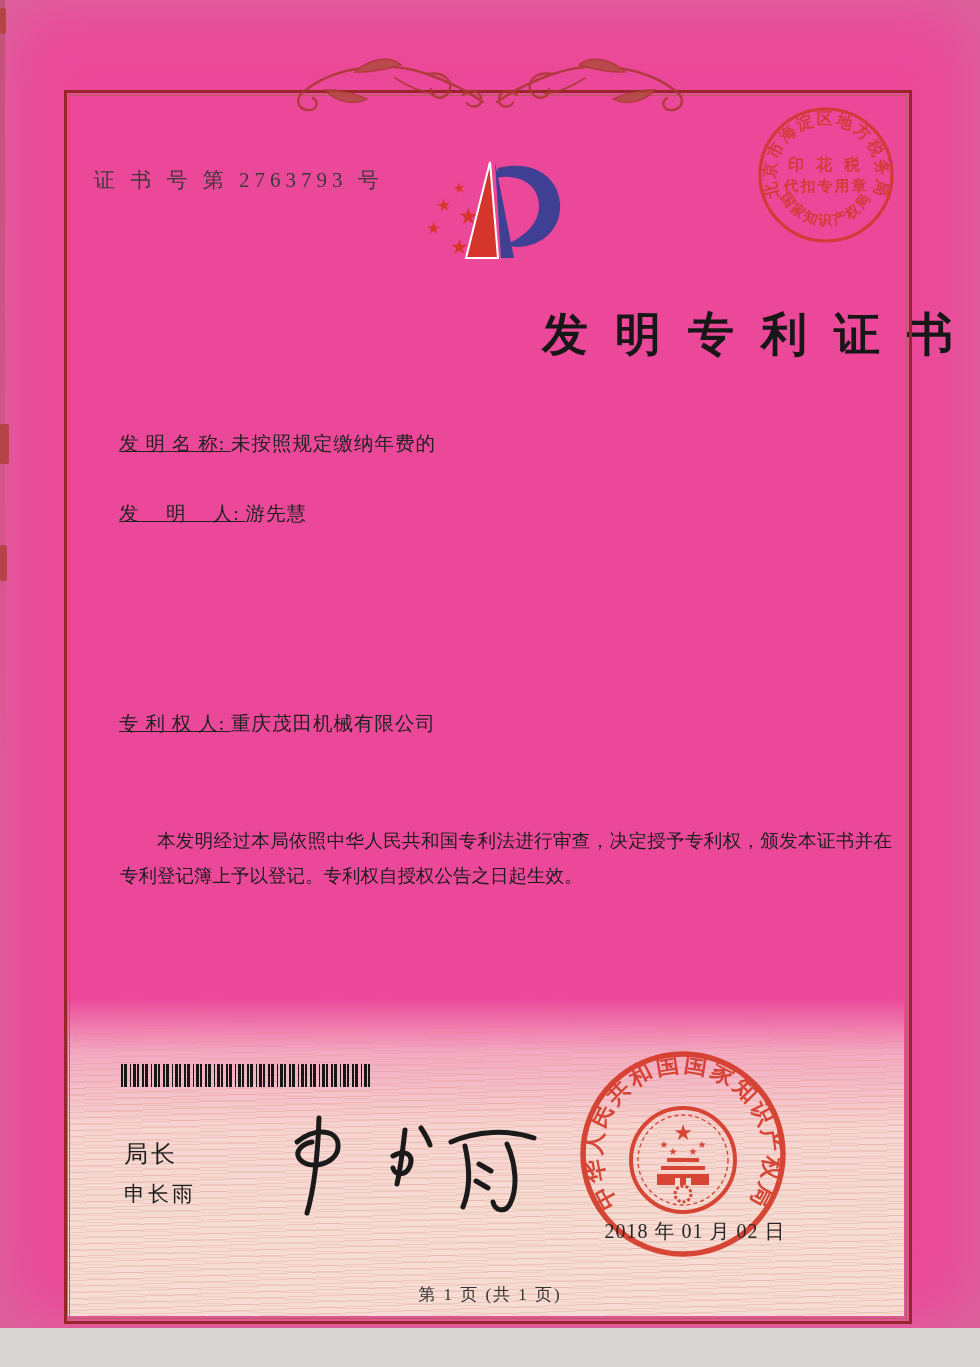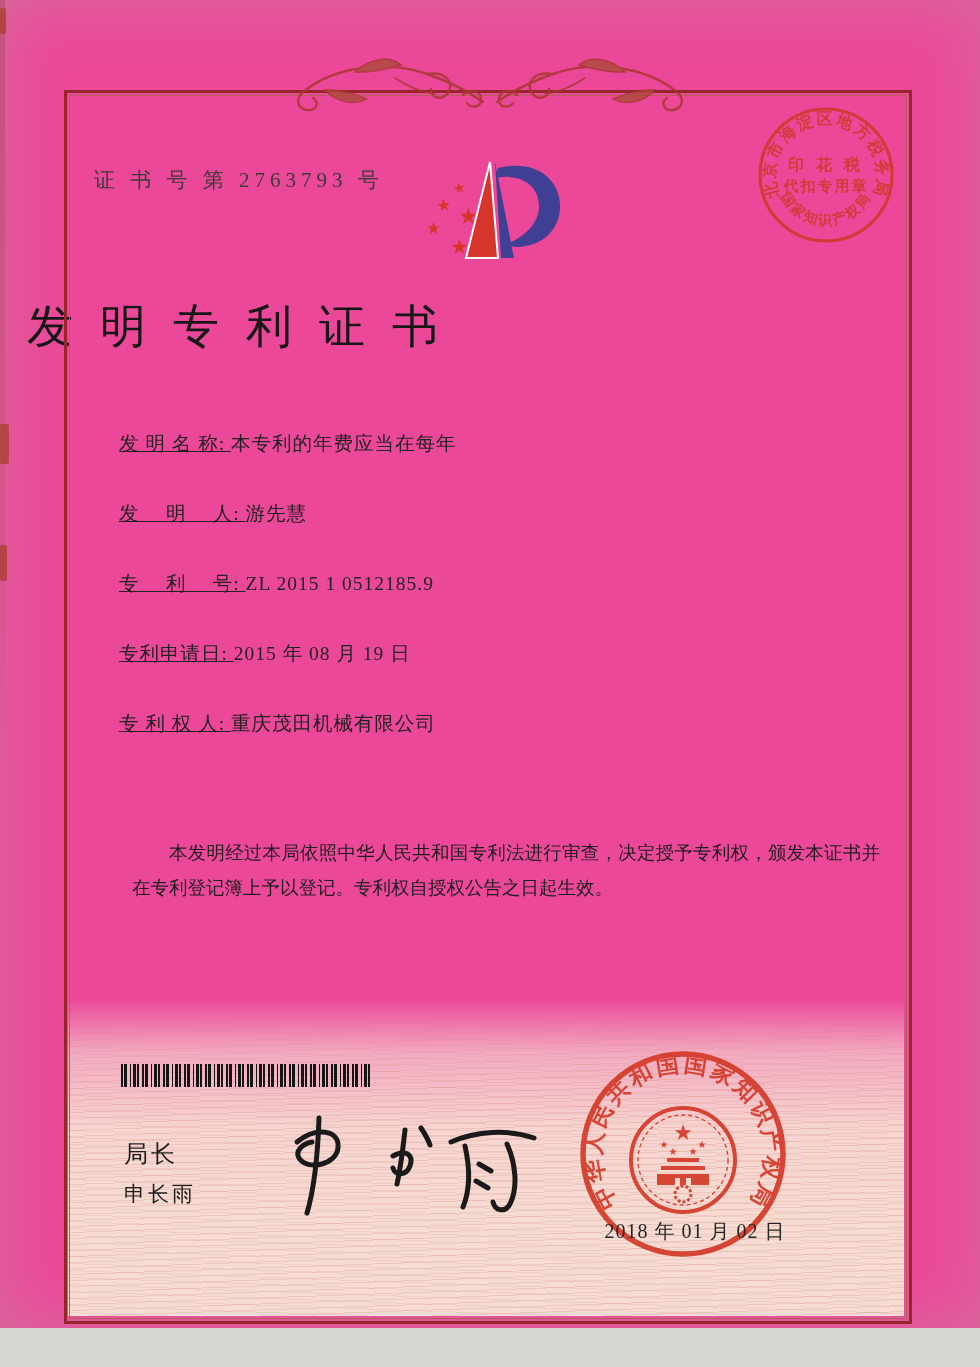--- a/index.html
+++ b/index.html
@@ -35,31 +35,31 @@
   
   .ornament{position:absolute;left:50%;top:48px;transform:translateX(-50%);z-index:4;}
 
   .cert-number{position:absolute;left:94px;top:166px;z-index:2;
     font-size:21px;color:#3a3a3a;letter-spacing:5px;}
 
   .logo{position:absolute;left:408px;top:152px;z-index:2;}
 
   .tax-stamp{position:absolute;left:755px;top:104px;z-index:2;opacity:.92;}
 
-  .doc-title{position:absolute;left:0;top:296px;width:100%;text-align:left;z-index:2;
-    font-size:46px;font-weight:normal;color:#171717;letter-spacing:27px;text-indent:27px;}
+  .doc-title{position:absolute;left:0;top:304px;width:100%;text-align:right;z-index:2;
+    font-size:46px;font-weight:bold;color:#171717;letter-spacing:27px;text-indent:27px;}
 
   .field{position:absolute;left:119px;z-index:2;font-size:19.5px;color:#222;white-space:pre;}
   .field .lbl{display:inline-block;letter-spacing:1px;text-decoration:underline;}
   .field .val{letter-spacing:1px;}
   .f0{top:430px}.f1{top:500px}.f2{top:570px}.f3{top:640px}.f4{top:710px}.f5{top:780px}
 
   .body-text{position:absolute;left:120px;top:824px;width:772px;z-index:2;
     font-size:18.5px;line-height:35.4px;color:#1d1d1d;text-align:justify;}
-  .body-text p{margin:12px;text-indent:2em;}
+  .body-text p{margin:0;text-indent:2em;}
 
   .barcode{position:absolute;left:121px;top:1064px;width:250px;height:23px;z-index:2;
     background:repeating-linear-gradient(90deg,
       #161616 0 2px,transparent 2px 3px,
       #161616 3px 6px,transparent 6px 9px,
       #161616 9px 10px,transparent 10px 12px,
       #161616 12px 15px,transparent 15px 16px,
       #161616 16px 18px,transparent 18px 21px);}
 
   .officer-title{position:absolute;left:124px;top:1138px;z-index:2;font-size:24px;color:#1c1c1c;letter-spacing:3px;
@@ -134,24 +134,22 @@
     </text>
     <text x="71" y="66" text-anchor="middle" fill="#cf392e" font-size="16" font-weight="bold" style="letter-spacing:4px">印 花 税</text>
     <text x="71" y="87" text-anchor="middle" fill="#cf392e" font-size="15" font-weight="bold" style="letter-spacing:2px">代扣专用章</text>
     <text fill="#cf392e" font-size="14" font-weight="bold" style="letter-spacing:2px">
       <textPath href="#taxBottom" startOffset="50%" text-anchor="middle">国家知识产权局</textPath>
     </text>
   </svg>
 
   <div class="doc-title">发明专利证书</div>
 
-  <div class="field f0"><span class="lbl">发 明 名 称: </span><span class="val">本专利的年费应当在每年</span></div>
+  <div class="field f0"><span class="lbl">发 明 名 称: </span><span class="val">未按照规定缴纳年费的</span></div>
   <div class="field f1"><span class="lbl">发　 明　 人: </span><span class="val">游先慧</span></div>
-  <div class="field f2"><span class="lbl">专　 利　 号: </span><span class="val">ZL 2015 1 0512185.9</span></div>
-  <div class="field f3"><span class="lbl">专利申请日: </span><span class="val">2015 年 08 月 19 日</span></div>
   <div class="field f4"><span class="lbl">专 利 权 人: </span><span class="val">重庆茂田机械有限公司</span></div>
 
   <div class="body-text">
     <p>本发明经过本局依照中华人民共和国专利法进行审查，决定授予专利权，颁发本证书并在专利登记簿上予以登记。专利权自授权公告之日起生效。</p>
   </div>
 
   <div class="barcode"></div>
 
   <div class="officer-title">局长</div>
   <div class="officer-name">申长雨</div>
@@ -191,14 +189,15 @@
       <rect x="-22" y="6" width="44" height="4" stroke="none"></rect>
       <rect x="-26" y="14" width="52" height="11" stroke="none"></rect>
       <rect x="-8" y="18" width="5" height="7" fill="#f6dcd3" stroke="none"></rect>
       <rect x="3" y="18" width="5" height="7" fill="#f6dcd3" stroke="none"></rect>
       <circle cy="34" r="8" fill="none" stroke-width="3" stroke-dasharray="3 2"></circle>
     </g>
   </svg>
 
   <div class="seal-date">2018 年 01 月 02 日</div>
 
+  <div class="footer">第 1 页 (共 1 页)</div>
 
 </div>
 
 </body></html>

